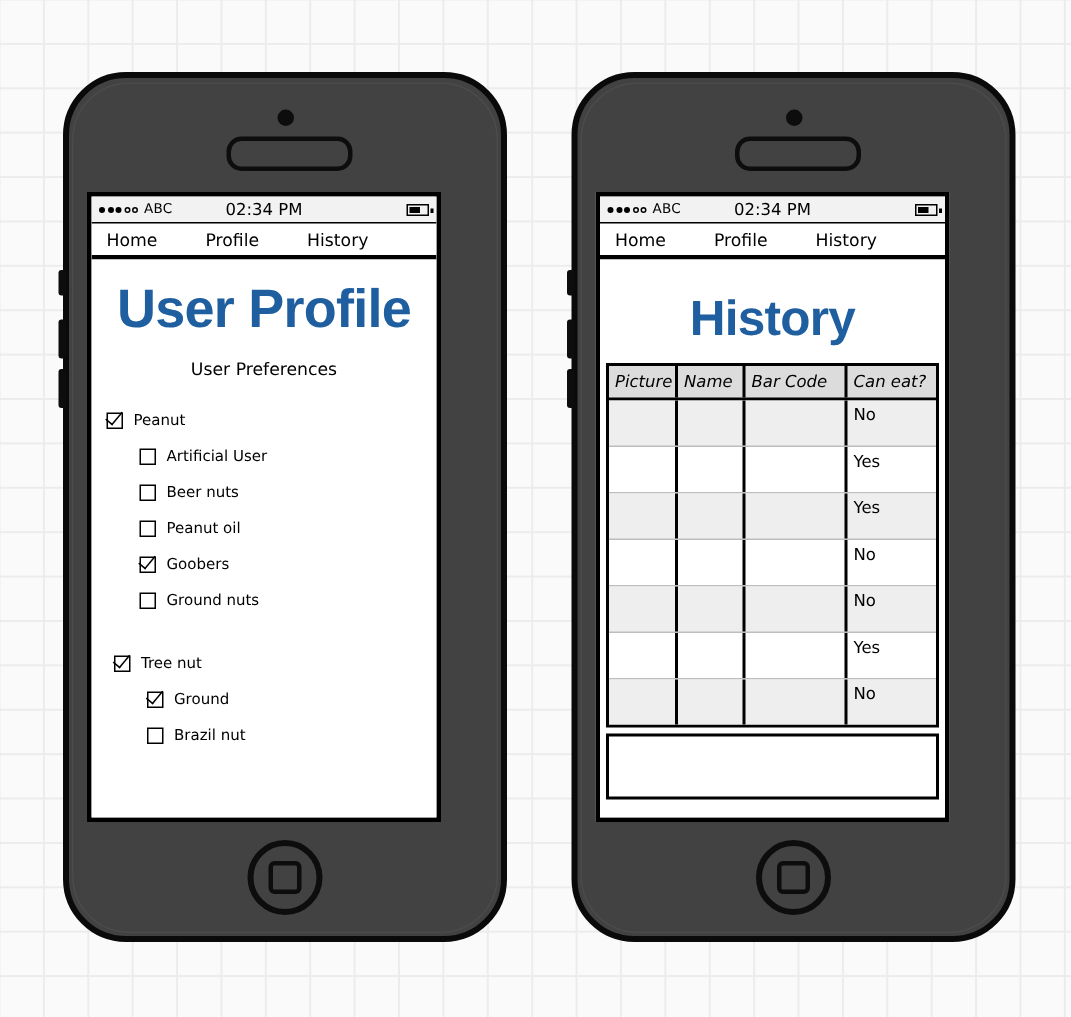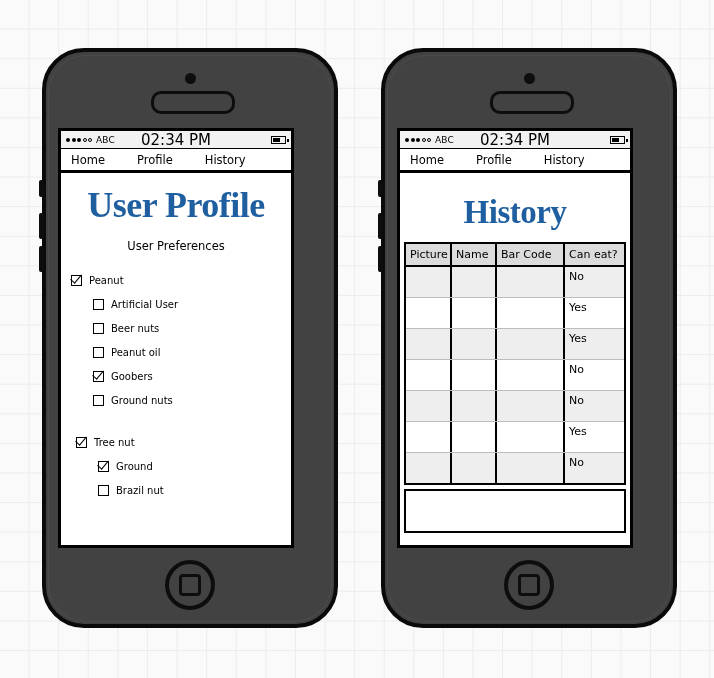--- a/index.html
+++ b/index.html
@@ -50,59 +50,59 @@
   .statusbar{height:18px;flex:0 0 18px;background:#f2f2f2;
     border-bottom:1px solid #000;display:flex;align-items:center;
     padding:0 5px;box-sizing:border-box;font-size:9px;color:#000;
     position:relative;}
   .sig{display:flex;align-items:center;gap:1.5px;margin-right:4px;}
   .sig b{display:block;width:4px;height:4px;border-radius:50%;
     background:#000;}
   .sig b.off{background:transparent;border:1px solid #000;
     width:2px;height:2px;}
   .carrier{font-size:9px;letter-spacing:0.2px;}
-  .clock{position:absolute;left:0;right:0;text-align:center;font-size:15px;}
+  .clock{position:absolute;left:0;right:0;text-align:center;font-size:11px;}
   .battery{margin-left:auto;position:relative;width:15px;height:8px;
     border:1.5px solid #000;box-sizing:border-box;display:flex;
     align-items:center;}
   .battery:after{content:"";position:absolute;right:-4px;top:2px;
     width:2.5px;height:3px;background:#000;}
   .battery i{display:block;width:7px;height:4px;background:#000;
     margin-left:1px;}
 
   .navbar{flex:0 0 24px;height:24px;background:#fff;
     border-bottom:3px solid #000;display:flex;align-items:center;
     padding-left:10px;box-sizing:border-box;gap:32px;}
   .navbar a{font-size:11.5px;color:#000;text-decoration:none;}
 
   .content{flex:1 1 auto;position:relative;overflow:hidden;background:#fff;}
 
   .title{color:#1f5fa0;font-weight:bold;text-align:center;
-    font-family:Liberation Serif, serif;letter-spacing:-0.5px;}
+    font-family:Liberation Sans, sans-serif;letter-spacing:-0.5px;}
   .title.big{font-size:36px;margin:14px 0 0;line-height:1.05;}
   .title.hist{font-size:33px;margin:22px 0 0;line-height:1.05;}
   .subtitle{text-align:center;font-size:11.5px;color:#000;margin-top:14px;}
 
   
   .cbgroup{margin-top:16px;padding-left:10px;}
   .cbgroup.second{margin-top:18px;padding-left:15px;}
   .cbrow{display:flex;align-items:center;height:24px;font-size:10px;
     color:#000;}
   .cbrow.child{padding-left:22px;}
   .box{position:relative;width:11px;height:11px;border:1.5px solid #000;
     box-sizing:border-box;margin-right:7px;flex:0 0 11px;}
   .box.on:after{content:"";position:absolute;left:1px;top:-4px;
     width:5px;height:10px;border:solid #000;border-width:0 1.8px 1.8px 0;
     transform:rotate(40deg);}
 
   
   .tbl{margin:12px 4px 0;border:2px solid #000;box-sizing:border-box;}
   .tr{display:flex;height:30px;border-bottom:1px solid #bdbdbd;}
   .tr:last-child{border-bottom:none;}
-  .tr.head{background:#dcdcdc;height:21px;border-bottom:2px solid #000;}
+  .tr.head{background:#dcdcdc;height:21px;border-bottom:2px solid #000;font-style:italic;}
   .tr.alt{background:#eeeeee;}
   .td{box-sizing:border-box;border-right:2px solid #000;
     font-size:11px;color:#000;padding:3px 3px 0 4px;
     display:flex;align-items:flex-start;overflow:hidden;
     white-space:nowrap;}
   .tr.head .td{align-items:center;padding-top:0;}
   .td:last-child{border-right:none;}
   .c0{flex:0 0 46px;}
   .c1{flex:0 0 45px;}
   .c2{flex:0 0 68px;}

